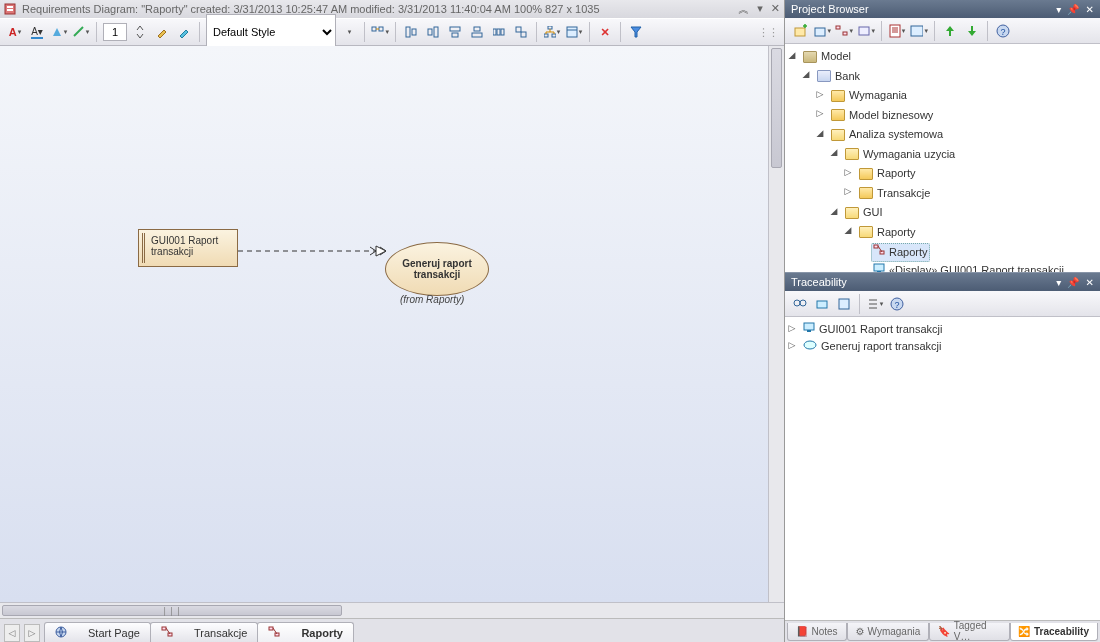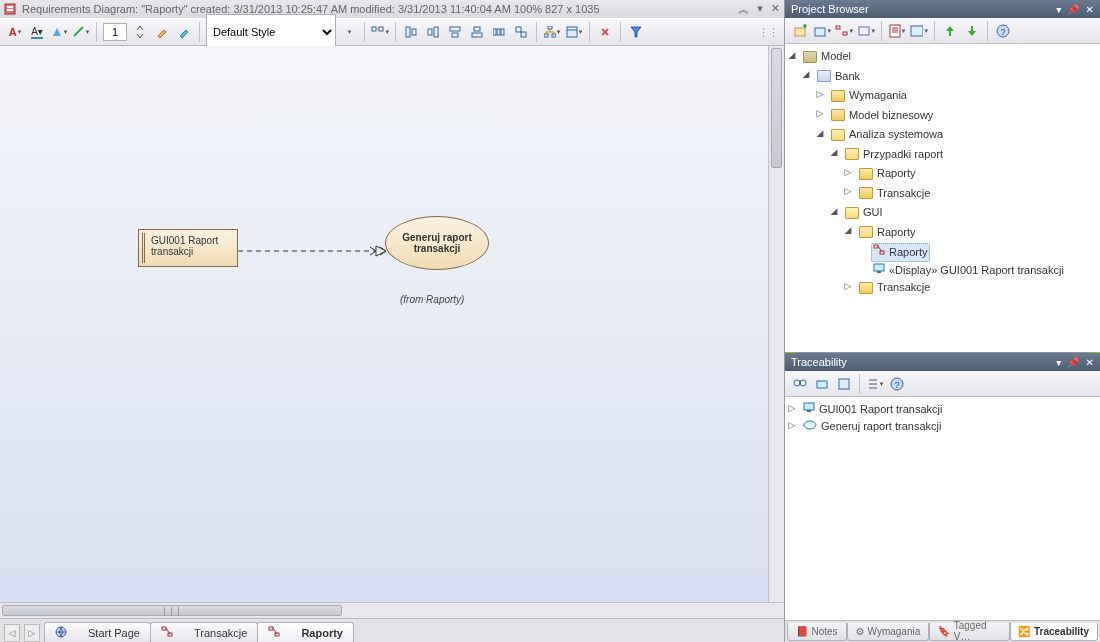--- a/index.html
+++ b/index.html
@@ -35,21 +35,21 @@
 .tree ul { list-style: none; padding-left: 0; }
 .tree li { position: relative; padding-left: 14px; white-space: nowrap; line-height: 17px;}
 .tree .twisty { position: absolute; left: 0; top: 2px; width: 10px; height: 10px; display:flex; align-items:center; justify-content:center; font-size: 9px; color: #555; cursor:pointer;}
 .tree .row { display: inline-flex; align-items: center; gap: 4px; padding: 0 2px; cursor:pointer; border-radius:2px;}
 .tree .row.selected { background: #d8e6fa; border:1px dotted #7aa; padding:0 1px;}
 .ficon { width: 14px; height: 12px; display:inline-block; }
 .folder { background: linear-gradient(#ffe9a8,#f4c95a); border:1px solid #c09838; border-radius:1px;}
 .folderopen { background: linear-gradient(#fff0bc,#f7d978); border:1px solid #c09838; border-radius:1px;}
 .pkg { background: linear-gradient(#eaeefc,#c8d6f0); border:1px solid #8898c0; border-radius:1px;}
 .modelicon { background: linear-gradient(#e4d8b0,#cab87c); border:1px solid #a8945c; border-radius:1px;}
-.traceability-panel { height: 290px; display:flex; flex-direction:column; border-top:1px solid #8895a8;border-radius:13px;}
+.traceability-panel { height: 370px; display:flex; flex-direction:column; border-top:1px solid #8895a8;}
 .bottom-tabs { height: 22px; background: #e2e2e8; display: flex; align-items: center; border-top: 1px solid #bbb; padding: 0 2px; gap: 0; }
 .btab { height: 18px; border: 1px solid #b0b0b8; background: linear-gradient(#f4f4f8,#e0e0e6); border-radius: 0 0 3px 3px; border-top:none; padding: 1px 8px; font-size: 10px; display:flex; align-items:center; gap:3px; color:#666; cursor:pointer;}
 .btab.active { background: #fff; color:#333; font-weight:bold;}
 .diagram-rect { position:absolute; background:linear-gradient(#fbf3e0,#f0dbb4); border:1px solid #8a6a44; padding:5px 7px; font-size:10px; }
 .diagram-rect .leftbar { position:absolute; left:3px; top:3px; bottom:3px; width:3px; border-left:1px solid #8a6a44; border-right:1px solid #8a6a44;}
 .diagram-ellipse { position:absolute; border:1px solid #8a6a44; border-radius:50%; background:linear-gradient(#fbf3e0,#f0dbb4); display:flex; align-items:center; justify-content:center; text-align:center; font-size:10px; font-weight:bold; padding:4px;}
 .from-label { position:absolute; font-style:italic; font-size:10px; color:#444;}
 svg.connector { position:absolute; overflow:visible; }
 </style>
 </head>
@@ -193,21 +193,21 @@
         </span>
       <span class="gripper">⋮⋮</span>
     </div>
 
     <div class="canvas-wrap">
       <div class="canvas">
         <div class="diagram-rect" style="left:138px; top:183px; width:100px; height:38px; padding-left:12px;">
           <div class="leftbar"></div>
           <span>GUI001 Raport transakcji</span>
         </div>
-        <div class="diagram-ellipse" style="left:385px; top:170px; width:104px; height:54px;">
+        <div class="diagram-ellipse" style="left:385px; top:196px; width:104px; height:54px;">
           <div>
             <span>Generuj raport</span><br>
             <span>transakcji</span>
           </div>
         </div>
         <div class="from-label" style="left:400px; top:248px;font-style:italic;">(from Raporty)</div>
         <svg class="connector" style="left:238px; top:198px;" width="150" height="14">
           <line x1="0" y1="7" x2="138" y2="7" stroke="#333" stroke-width="1" stroke-dasharray="5 4"></line>
           <path d="M138 7 L148 7 M138 7 L132 3 M138 7 L132 11 M148 7 L142 3 M148 7 L142 11" stroke="#333" fill="none"></path>
           <path d="M148 7 L138 2 L138 12 Z" fill="#fff" stroke="#333"></path>
@@ -349,21 +349,21 @@
                     <span class="twisty">◢</span>
                     <span class="row">
                         <span class="ficon folderopen"></span>
                         <span>Analiza systemowa</span>
                       </span>
                     <ul>
                       <li>
                         <span class="twisty">◢</span>
                         <span class="row">
                             <span class="ficon folderopen"></span>
-                            <span>Przypadki raport</span>
+                            <span>Wymagania uzycia</span>
                           </span>
                         <ul>
                           <li><span class="twisty">▷</span><span class="row">
                                 <span class="ficon folder"></span>
                                 <span>Raporty</span>
                               </span></li>
                           <li><span class="twisty">▷</span><span class="row">
                                 <span class="ficon folder"></span>
                                 <span>Transakcje</span>
                               </span></li>

